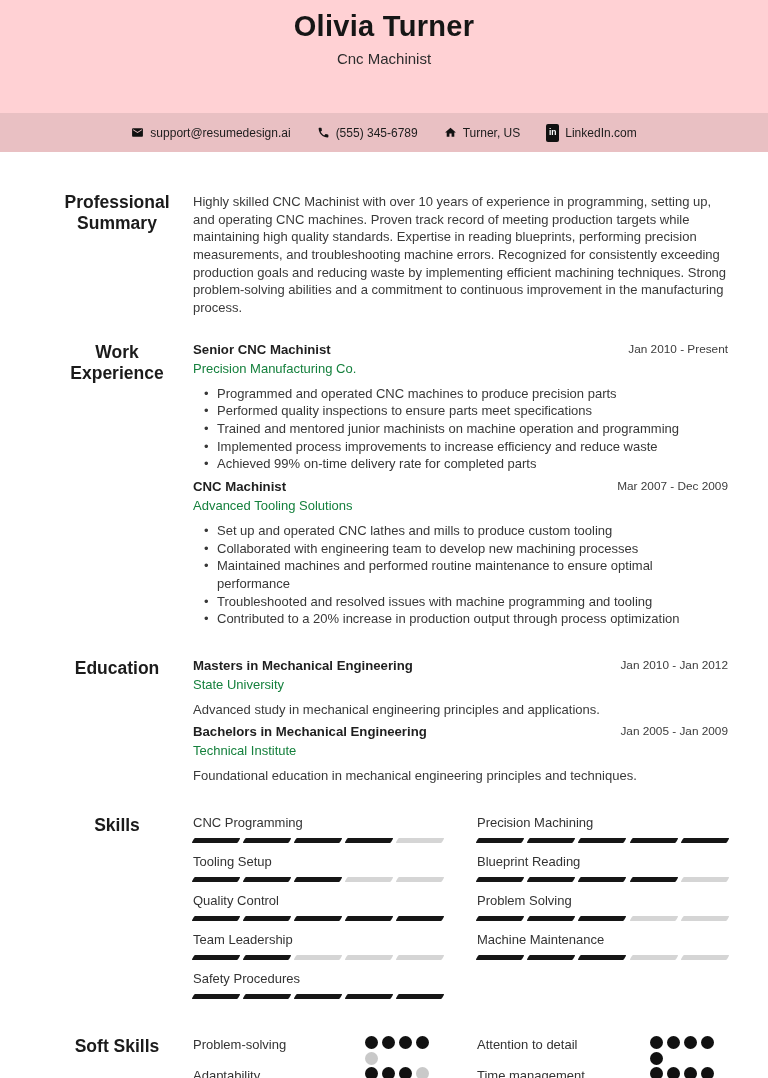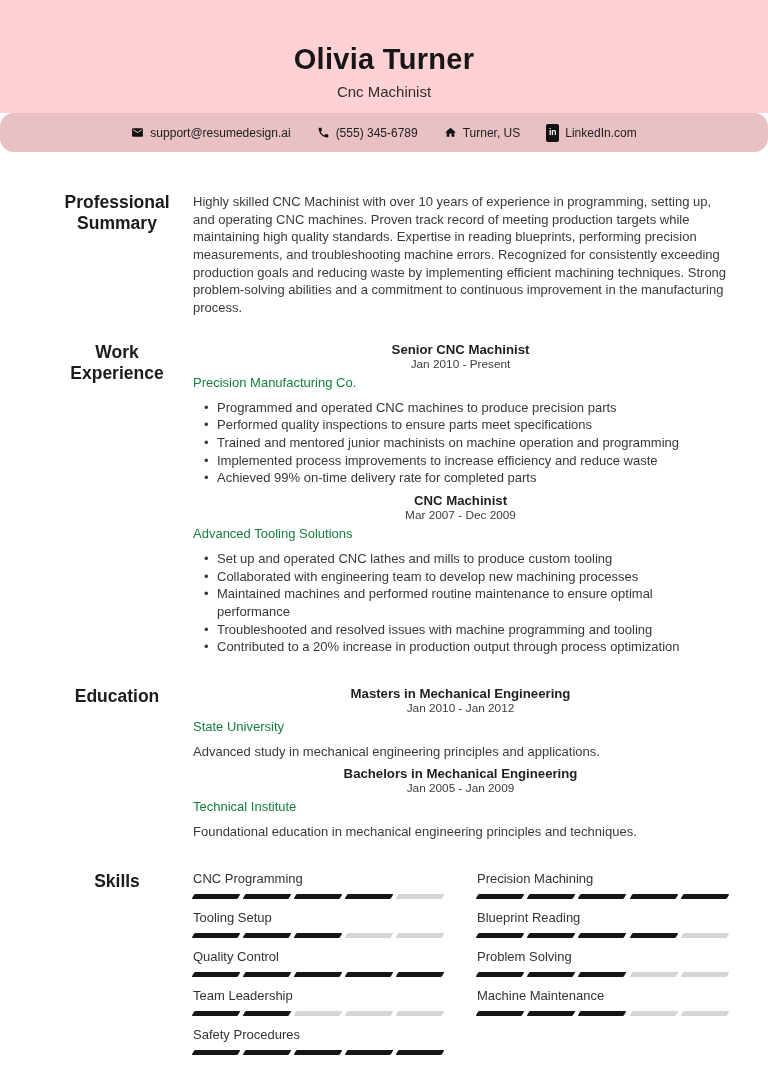--- a/index.html
+++ b/index.html
@@ -13,25 +13,25 @@
     --dot-empty:#c9c9c9;
   }
   *{box-sizing:border-box;}
   html,body{margin:0;padding:0;}
   body{
     width:768px;height:1078px;overflow:hidden;background:#fff;
     font-family:"Liberation Sans",sans-serif;color:var(--body-ink);
   }
   
   .header{background:var(--header-bg);height:113px;text-align:center;}
-  .name{font-size:29px;font-weight:700;color:#161616;padding-top:43px;letter-spacing:.3px;}
+  .name{font-size:29px;font-weight:700;color:#161616;padding-top:10px;letter-spacing:.3px;}
   .subtitle{font-size:15px;color:#2d2d2d;margin-top:7px;}
   .contactbar{
     background:var(--contact-bg);height:39px;display:flex;align-items:center;
-    justify-content:center;gap:26px;font-size:12px;color:#1c1c1c;border-radius:14px;
+    justify-content:center;gap:26px;font-size:12px;color:#1c1c1c;
   }
   .contact-item{display:flex;align-items:center;gap:6px;}
   .contact-item svg{display:block;}
   .li-badge{
     width:13px;height:18px;background:#111;border-radius:2px;color:#fff;
     font-size:8.5px;font-weight:700;display:flex;align-items:center;justify-content:center;line-height:1;
   }
   
   main{padding-top:40px;}
   .section{display:flex;}
@@ -40,21 +40,21 @@
   .sec-education{margin-bottom:26px;}
   .sec-skills{margin-bottom:26px;}
   .sec-title{
     width:178px;flex-shrink:0;padding-left:56px;text-align:center;
     font-size:17.5px;font-weight:700;color:#1b1b1b;line-height:1.22;
   }
   .sec-body{margin-left:15px;width:535px;font-size:13px;}
   .summary-text{margin:1px 0 0;line-height:1.36;color:var(--body-ink);}
   
   .job{margin-bottom:6px;}
-  .job-head,.degree-head{display:flex;justify-content:space-between;align-items:center;flex-direction:column;}
+  .job-head,.degree-head{display:flex;justify-content:space-between;align-items:flex-start;}
   .job-role,.degree-name{font-weight:700;font-size:13.2px;color:#1f1f1f;}
   .job-dates,.degree-dates{font-size:11.8px;color:#3c3c3c;}
   .job-company,.degree-school{font-size:13px;color:#15803d;margin-top:4px;}
   ul.bullets{margin:9px 0 0;padding:0;list-style:none;}
   .bullets li{position:relative;padding-left:24px;line-height:1.36;color:#383838;}
   .bullets li::before{content:"•";position:absolute;left:11px;color:#383838;}
   
   .degree{margin-bottom:5px;}
   .degree-desc{margin:9px 0 0;color:var(--body-ink);line-height:1.35;}
   

